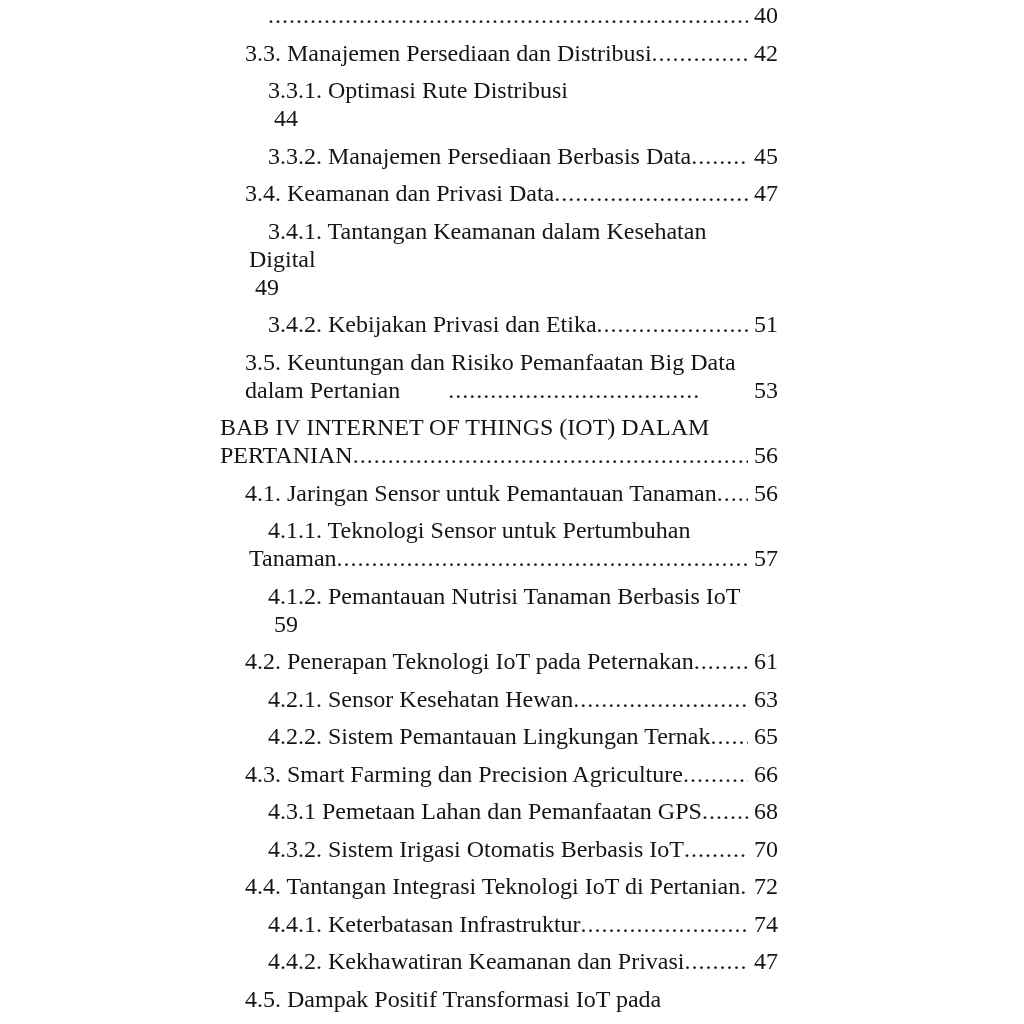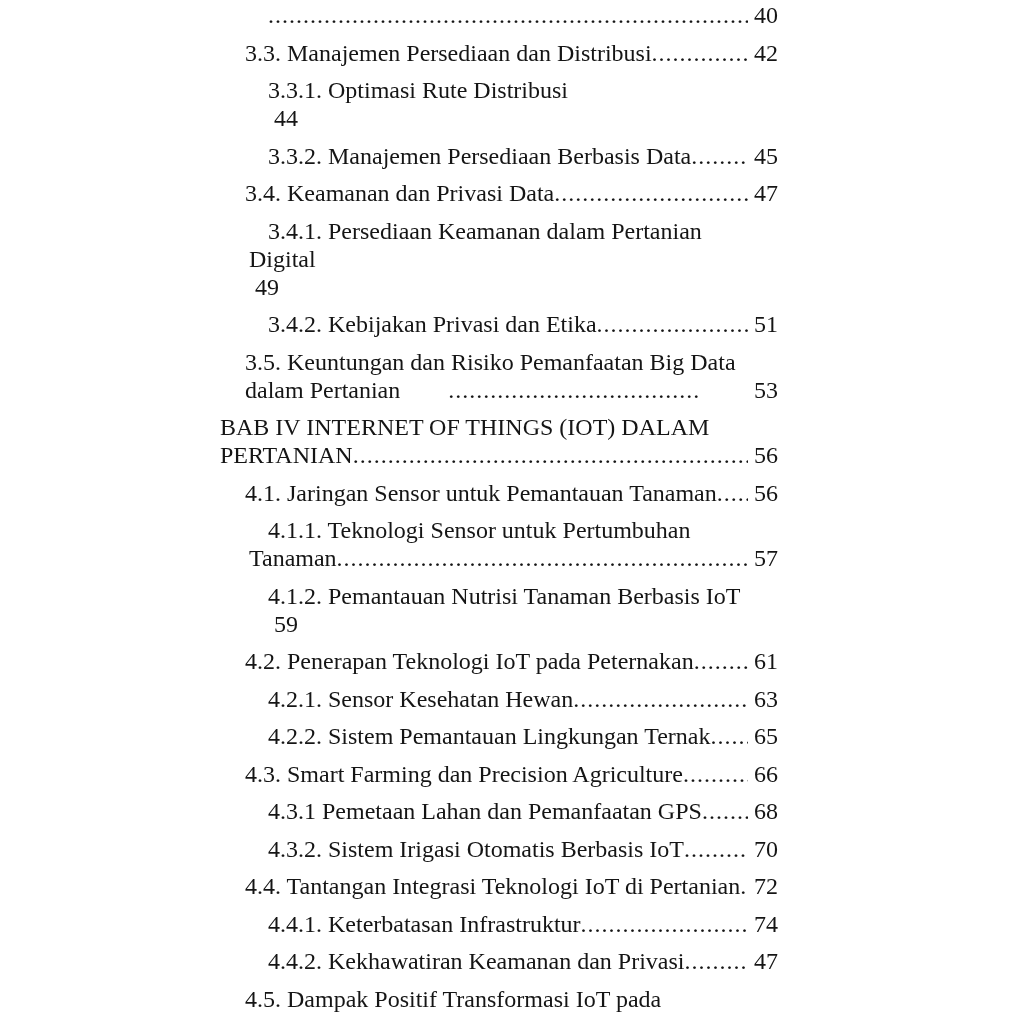--- a/index.html
+++ b/index.html
@@ -90,21 +90,21 @@
       </div>
       <div class="toc-entry">
         <div class="toc-line" style="margin-left: 25px;">
           <span class="toc-text">3.4. Keamanan dan Privasi Data</span>
           <span class="toc-dots">........................................................................................................................................</span>
           <span class="toc-page">47</span>
         </div>
       </div>
       <div class="toc-entry">
         <div class="toc-line" style="margin-left: 48px;">
-          <span class="toc-text">3.4.1. Persediaan Keamanan dalam Pertanian</span>
+          <span class="toc-text">3.4.1. Tantangan Keamanan dalam Kesehatan</span>
         </div>
         <div class="toc-line" style="margin-left: 29px; flex-direction: column;">
           <span class="toc-text">Digital</span>
           <span class="toc-dots">........................................................................................................................................</span>
           <span class="toc-page">49</span>
         </div>
       </div>
       <div class="toc-entry">
         <div class="toc-line" style="margin-left: 48px;">
           <span class="toc-text">3.4.2. Kebijakan Privasi dan Etika</span>

